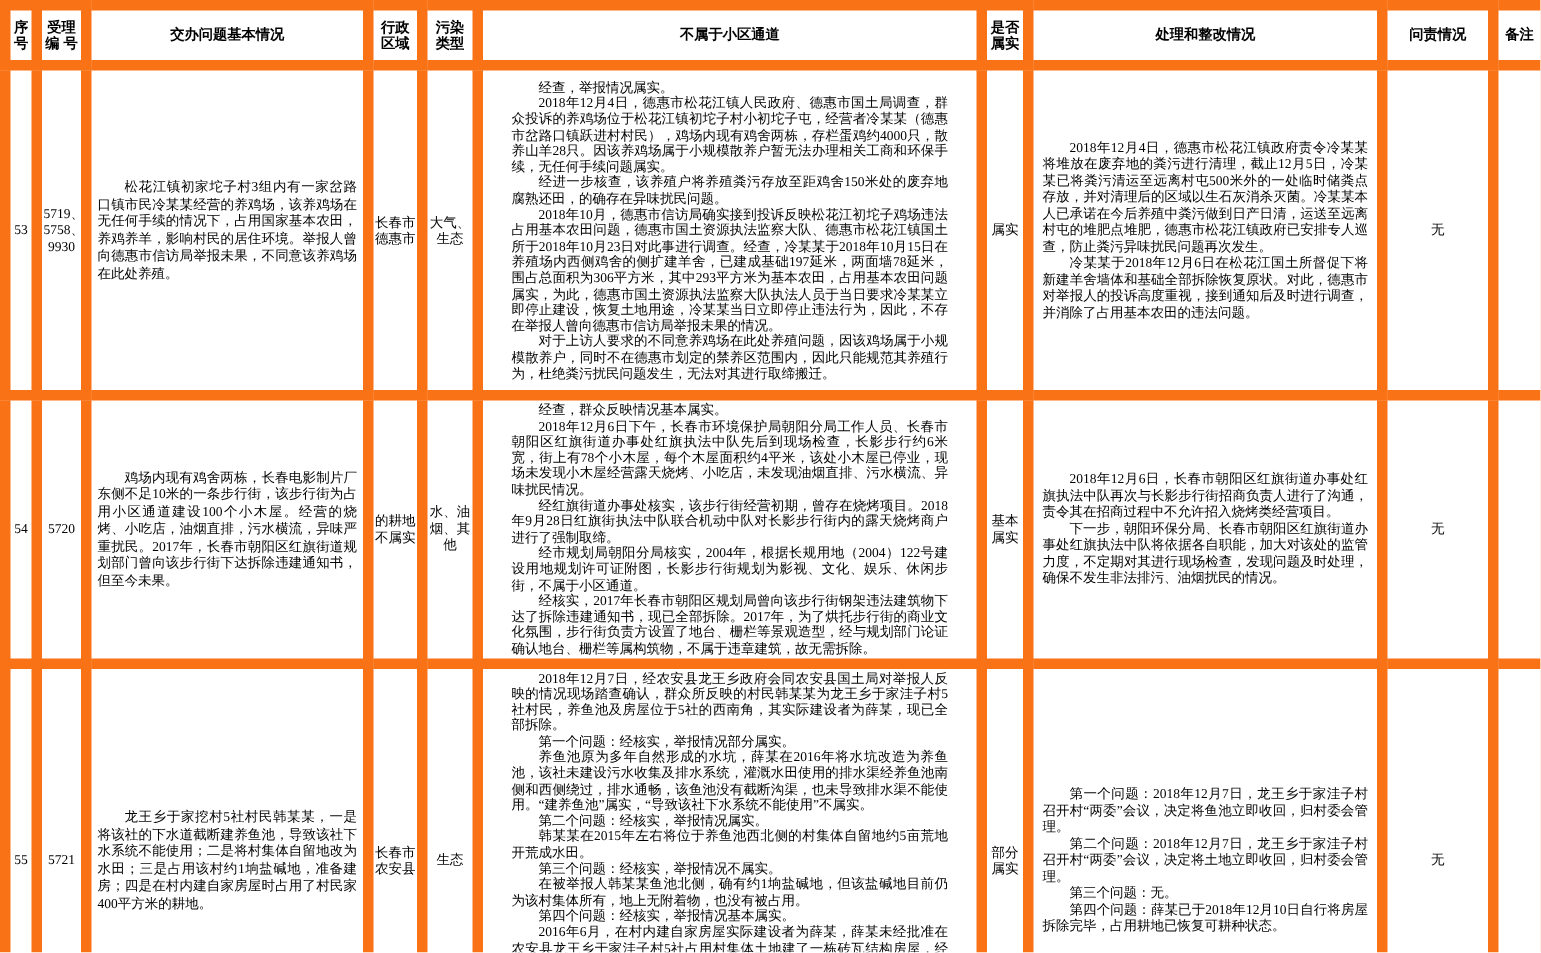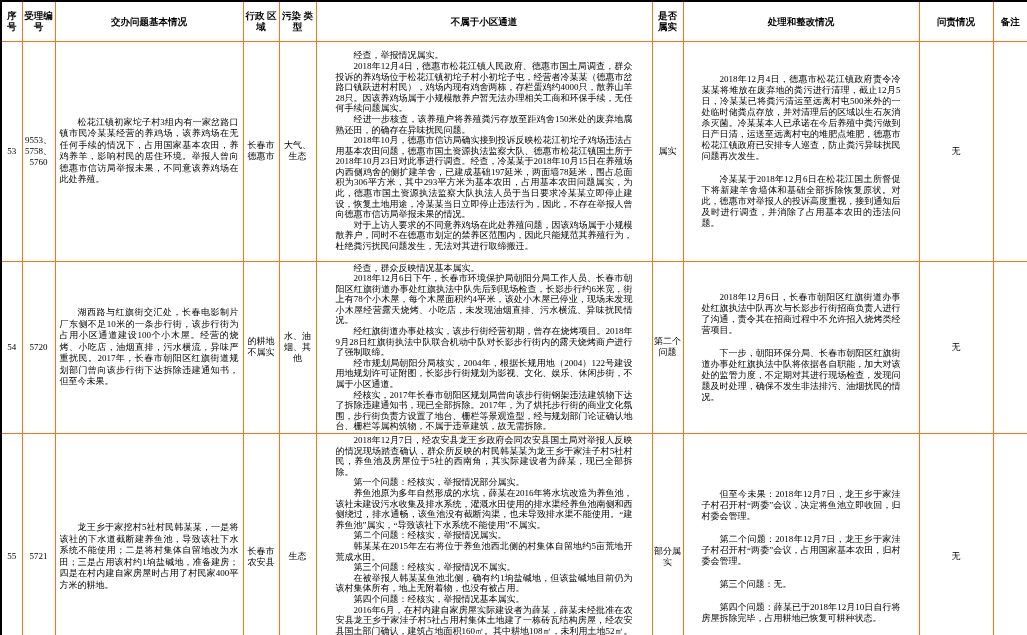--- a/index.html
+++ b/index.html
@@ -1,27 +1,27 @@
 <!DOCTYPE html>
 <html lang="zh"><head>
 <meta charset="utf-8">
 <style>
   html,body{margin:0;padding:0;background:#fff;}
   body{font-family:"Liberation Serif","DejaVu Serif",serif;color:#000;}
   .doc{width:1027px;height:635px;overflow:hidden;background:#fff;}
   table.report{border-collapse:collapse;table-layout:fixed;width:1027px;height:633px;border:2px solid #000;}
-  table.report td,table.report th{border:1px solid #f97316;vertical-align:middle;overflow:hidden;}
+  table.report td,table.report th{border:7px solid #f97316;vertical-align:middle;overflow:hidden;}
   th.hd{font-family:"Liberation Sans","DejaVu Sans",sans-serif;font-weight:bold;font-size:9.5px;line-height:11px;text-align:center;padding:2px 1px;}
   td.center{font-size:9px;line-height:11px;text-align:center;padding:1px;}
   td.prob{font-size:9px;line-height:11.5px;text-align:justify;padding:20px 4px;}
   td.prob p{margin:0;text-indent:2em;}
   td.longtext{font-size:9px;line-height:10.6px;text-align:justify;padding:1px 19px;}
   td.longtext p{margin:0;text-indent:2em;}
   td.handle{font-size:9px;line-height:11px;text-align:justify;padding:2px 6px;}
-  td.handle p{margin:12px;text-indent:2em;}
+  td.handle p{margin:0;text-indent:2em;}
 </style>
 </head>
 <body>
 
 <div class="doc">
   <table class="report">
     <colgroup>
       <col style="width:21px">
         <col style="width:33px">
         <col style="width:188px">
@@ -48,21 +48,21 @@
         <th class="hd">是否
 属实</th>
         <th class="hd">处理和整改情况</th>
         <th class="hd">问责情况</th>
         <th class="hd">备注</th>
       </tr>
     </thead>
     <tbody>
       <tr style="height:220px">
         <td class="center">53</td>
-        <td class="center">9553、5758、5760</td>
+        <td class="center">5719、5758、9930</td>
         <td class="prob">
             <p>松花江镇初家坨子村3组内有一家岔路口镇市民冷某某经营的养鸡场，该养鸡场在无任何手续的情况下，占用国家基本农田，养鸡养羊，影响村民的居住环境。举报人曾向德惠市信访局举报未果，不同意该养鸡场在此处养殖。</p>
           </td>
         <td class="center">长春市德惠市</td>
         <td class="center">大气、生态</td>
         <td class="longtext">
             <p>经查，举报情况属实。</p>
             <p>2018年12月4日，德惠市松花江镇人民政府、德惠市国土局调查，群众投诉的养鸡场位于松花江镇初坨子村小初坨子屯，经营者冷某某（德惠市岔路口镇跃进村村民），鸡场内现有鸡舍两栋，存栏蛋鸡约4000只，散养山羊28只。因该养鸡场属于小规模散养户暂无法办理相关工商和环保手续，无任何手续问题属实。</p>
             <p>经进一步核查，该养殖户将养殖粪污存放至距鸡舍150米处的废弃地腐熟还田，的确存在异味扰民问题。</p>
             <p>2018年10月，德惠市信访局确实接到投诉反映松花江初坨子鸡场违法占用基本农田问题，德惠市国土资源执法监察大队、德惠市松花江镇国土所于2018年10月23日对此事进行调查。经查，冷某某于2018年10月15日在养殖场内西侧鸡舍的侧扩建羊舍，已建成基础197延米，两面墙78延米，围占总面积为306平方米，其中293平方米为基本农田，占用基本农田问题属实，为此，德惠市国土资源执法监察大队执法人员于当日要求冷某某立即停止建设，恢复土地用途，冷某某当日立即停止违法行为，因此，不存在举报人曾向德惠市信访局举报未果的情况。</p>
@@ -73,32 +73,32 @@
             <p>2018年12月4日，德惠市松花江镇政府责令冷某某将堆放在废弃地的粪污进行清理，截止12月5日，冷某某已将粪污清运至远离村屯500米外的一处临时储粪点存放，并对清理后的区域以生石灰消杀灭菌。冷某某本人已承诺在今后养殖中粪污做到日产日清，运送至远离村屯的堆肥点堆肥，德惠市松花江镇政府已安排专人巡查，防止粪污异味扰民问题再次发生。</p>
             <p>冷某某于2018年12月6日在松花江国土所督促下将新建羊舍墙体和基础全部拆除恢复原状。对此，德惠市对举报人的投诉高度重视，接到通知后及时进行调查，并消除了占用基本农田的违法问题。</p>
           </td>
         <td class="center">无</td>
         <td class="center"></td>
       </tr>
       <tr style="height:156px">
         <td class="center">54</td>
         <td class="center">5720</td>
         <td class="prob">
-            <p>湖西路与红旗街交汇处，长春电影制片厂东侧不足10米的一条步行街，该步行街为占用小区通道建设100个小木屋。经营的烧烤、小吃店，油烟直排，污水横流，异味严重扰民。2017年，长春市朝阳区红旗街道规划部门曾向该步行街下达拆除违建通知书，但至今未果。</p>
+            <p>鸡场内现有鸡舍两栋，长春电影制片厂东侧不足10米的一条步行街，该步行街为占用小区通道建设100个小木屋。经营的烧烤、小吃店，油烟直排，污水横流，异味严重扰民。2017年，长春市朝阳区红旗街道规划部门曾向该步行街下达拆除违建通知书，但至今未果。</p>
           </td>
         <td class="center">的耕地不属实</td>
         <td class="center">水、油烟、其他</td>
         <td class="longtext">
             <p>经查，群众反映情况基本属实。</p>
             <p>2018年12月6日下午，长春市环境保护局朝阳分局工作人员、长春市朝阳区红旗街道办事处红旗执法中队先后到现场检查，长影步行约6米宽，街上有78个小木屋，每个木屋面积约4平米，该处小木屋已停业，现场未发现小木屋经营露天烧烤、小吃店，未发现油烟直排、污水横流、异味扰民情况。</p>
             <p>经红旗街道办事处核实，该步行街经营初期，曾存在烧烤项目。2018年9月28日红旗街执法中队联合机动中队对长影步行街内的露天烧烤商户进行了强制取缔。</p>
             <p>经市规划局朝阳分局核实，2004年，根据长规用地（2004）122号建设用地规划许可证附图，长影步行街规划为影视、文化、娱乐、休闲步街，不属于小区通道。</p>
             <p>经核实，2017年长春市朝阳区规划局曾向该步行街钢架违法建筑物下达了拆除违建通知书，现已全部拆除。2017年，为了烘托步行街的商业文化氛围，步行街负责方设置了地台、栅栏等景观造型，经与规划部门论证确认地台、栅栏等属构筑物，不属于违章建筑，故无需拆除。</p>
           </td>
-        <td class="center">第二个问题</td>
+        <td class="center">基本属实</td>
         <td class="handle">
             <p>2018年12月6日，长春市朝阳区红旗街道办事处红旗执法中队再次与长影步行街招商负责人进行了沟通，责令其在招商过程中不允许招入烧烤类经营项目。</p>
             <p>下一步，朝阳环保分局、长春市朝阳区红旗街道办事处红旗执法中队将依据各自职能，加大对该处的监管力度，不定期对其进行现场检查，发现问题及时处理，确保不发生非法排污、油烟扰民的情况。</p>
           </td>
         <td class="center">无</td>
         <td class="center"></td>
       </tr>
       <tr style="height:215px">
         <td class="center">55</td>
         <td class="center">5721</td>
@@ -113,22 +113,22 @@
             <p>养鱼池原为多年自然形成的水坑，薛某在2016年将水坑改造为养鱼池，该社未建设污水收集及排水系统，灌溉水田使用的排水渠经养鱼池南侧和西侧绕过，排水通畅，该鱼池没有截断沟渠，也未导致排水渠不能使用。“建养鱼池”属实，“导致该社下水系统不能使用”不属实。</p>
             <p>第二个问题：经核实，举报情况属实。</p>
             <p>韩某某在2015年左右将位于养鱼池西北侧的村集体自留地约5亩荒地开荒成水田。</p>
             <p>第三个问题：经核实，举报情况不属实。</p>
             <p>在被举报人韩某某鱼池北侧，确有约1垧盐碱地，但该盐碱地目前仍为该村集体所有，地上无附着物，也没有被占用。</p>
             <p>第四个问题：经核实，举报情况基本属实。</p>
             <p>2016年6月，在村内建自家房屋实际建设者为薛某，薛某未经批准在农安县龙王乡于家洼子村5社占用村集体土地建了一栋砖瓦结构房屋，经农安县国土部门确认，建筑占地面积160㎡。其中耕地108㎡，未利用土地52㎡。经农安县龙王乡政府和农安县国土局对薛某说服教育（因占地面积较小不予立案处罚），讲解相关法律法规，薛某承诺违建房屋于12月10日前全部自行拆除，并将土地归还。举报人反映的第四个问题中建设房屋问题属实，占用了村民家400㎡的耕地不属实，实际为占用了160㎡村集体土地。</p>
           </td>
         <td class="center">部分属实</td>
         <td class="handle">
-            <p>但至今未果：2018年12月7日，龙王乡于家洼子村召开村“两委”会议，决定将鱼池立即收回，归村委会管理。</p>
-            <p>第二个问题：2018年12月7日，龙王乡于家洼子村召开村“两委”会议，占用国家基本农田，归村委会管理。</p>
+            <p>第一个问题：2018年12月7日，龙王乡于家洼子村召开村“两委”会议，决定将鱼池立即收回，归村委会管理。</p>
+            <p>第二个问题：2018年12月7日，龙王乡于家洼子村召开村“两委”会议，决定将土地立即收回，归村委会管理。</p>
             <p>第三个问题：无。</p>
             <p>第四个问题：薛某已于2018年12月10日自行将房屋拆除完毕，占用耕地已恢复可耕种状态。</p>
           </td>
         <td class="center">无</td>
         <td class="center"></td>
       </tr>
     </tbody>
   </table>
 </div>
 

